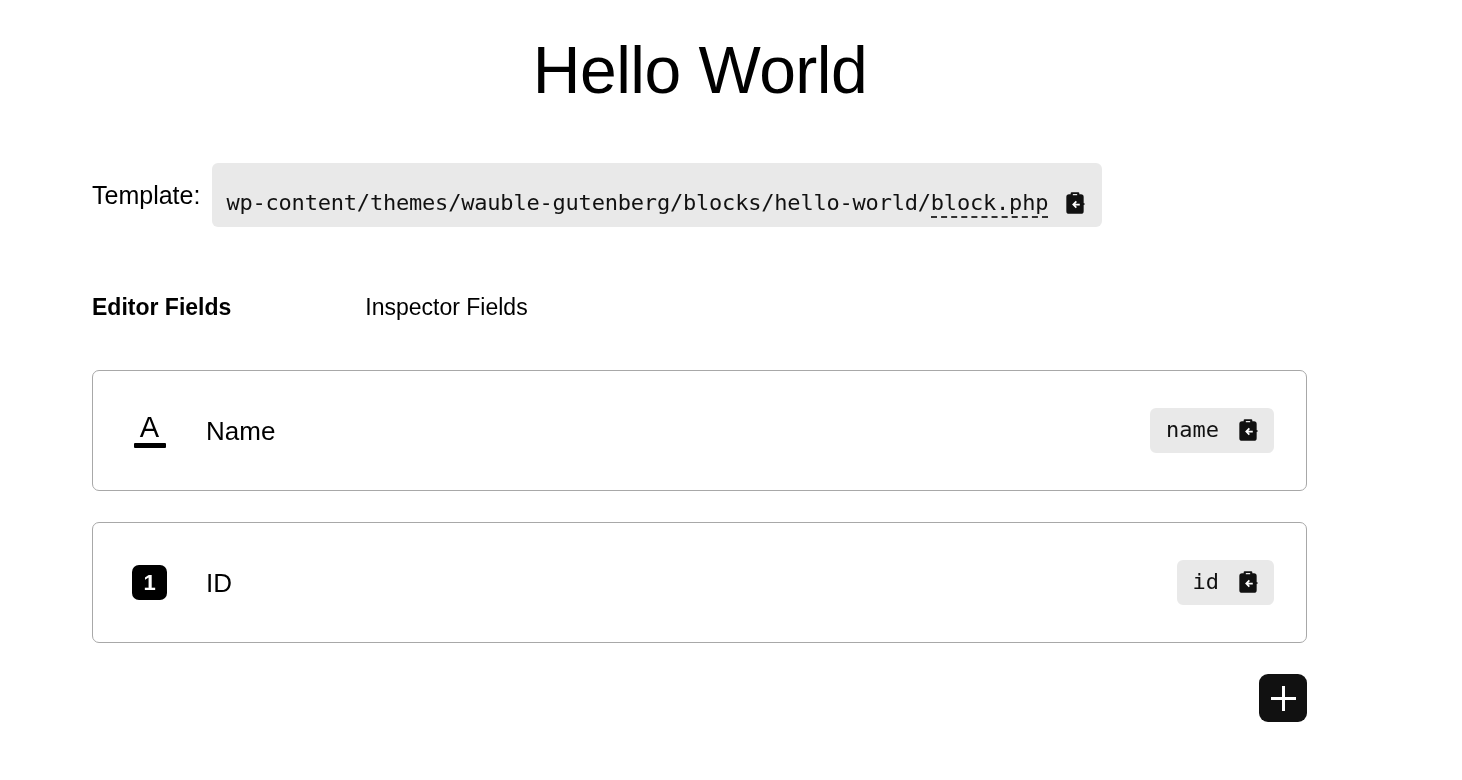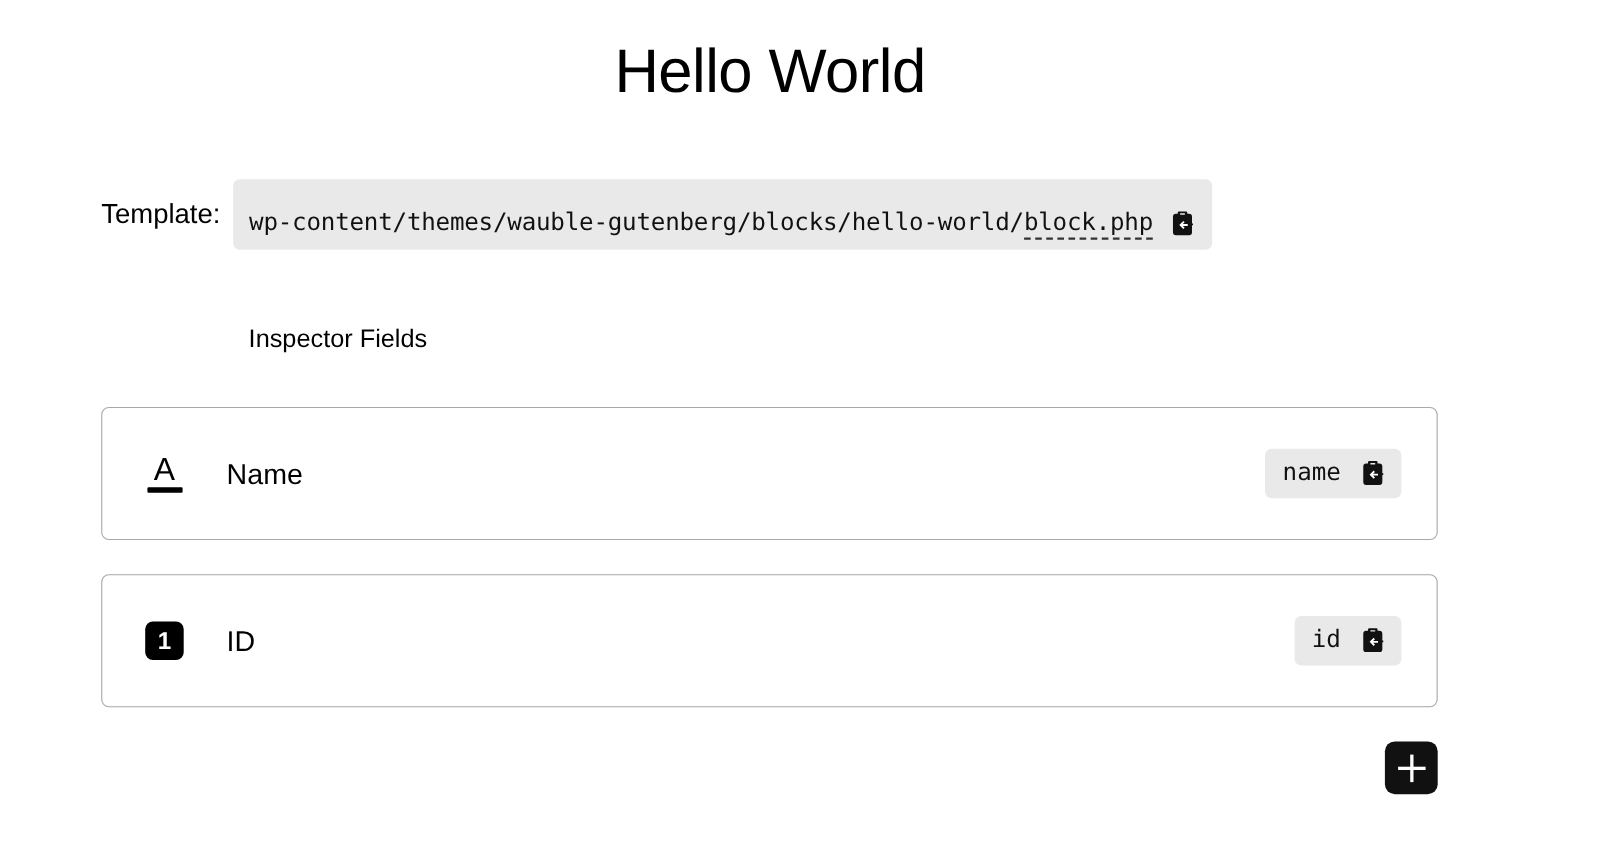--- a/index.html
+++ b/index.html
@@ -22,21 +22,21 @@
     height: 780px;
   }
 
   
   .block-title {
     position: absolute;
     top: 34px;
     left: 0;
     width: 1400px;
     text-align: center;
-    font-size: 56px;
+    font-size: 66px;
     font-weight: 300;
     letter-spacing: -0.5px;
     line-height: 1.1;
     color: #000;
   }
 
   
   .template-row {
     position: absolute;
     top: 163px;
@@ -252,20 +252,21 @@
             <path fill="#111" d="M9 2h6a1 1 0 0 1 1 1v1h1.5A2.5 2.5 0 0 1 20 6.5v13A2.5 2.5 0 0 1 17.5 22h-11A2.5 2.5 0 0 1 4 19.5v-13A2.5 2.5 0 0 1 6.5 4H8V3a1 1 0 0 1 1-1zm1 1.6v1.2h4V3.6h-4z"></path>
             <path fill="#fff" d="M16.4 12.6h-4.1l1.5-1.5-1.1-1.1-3.4 3.4 3.4 3.4 1.1-1.1-1.5-1.5h4.1z"></path>
             <path fill="#111" d="M17.2 12.2h3.6v1.5h-3.6z"></path>
           </svg>
         </span>
       </button>
     </div>
   </div>
 
   <div class="tabs">
+    <div class="tab is-active">Editor Fields</div>
     <div class="tab-gap"></div>
     <div class="tab">Inspector Fields</div>
   </div>
 
   <div class="fields">
 
     <div class="field-card">
       <div class="field-icon-slot">
         <div class="icon-text-field">
           <div class="glyph">A</div>

